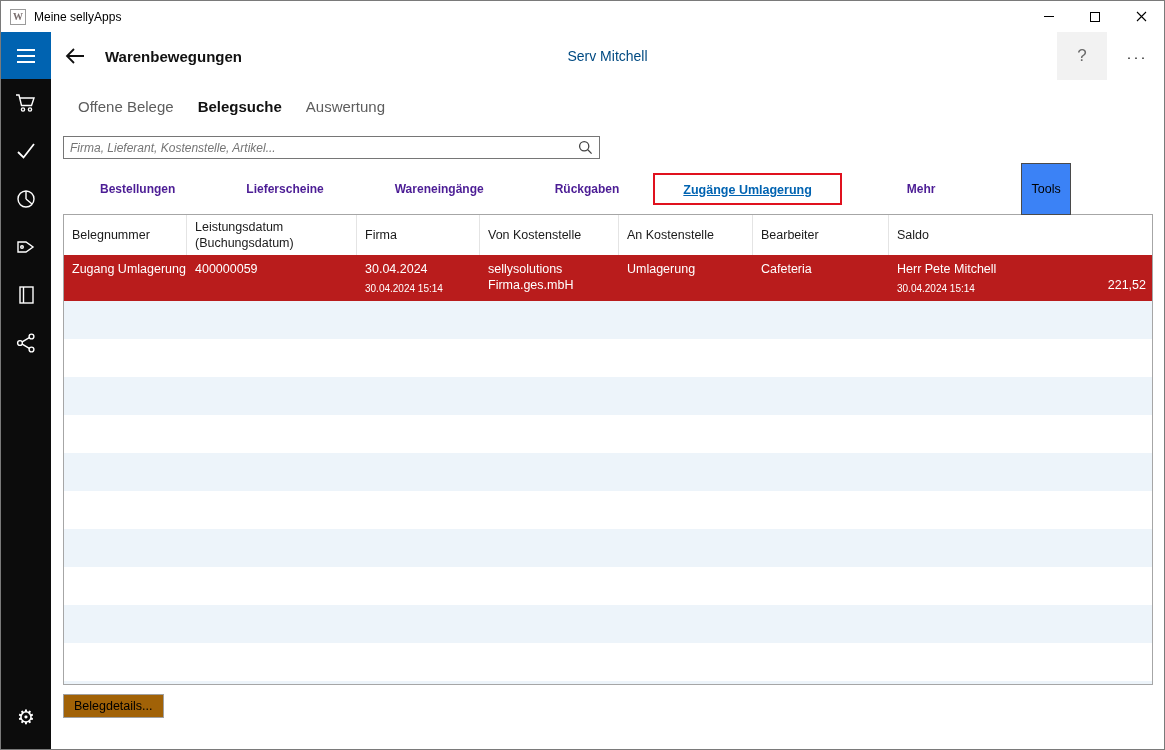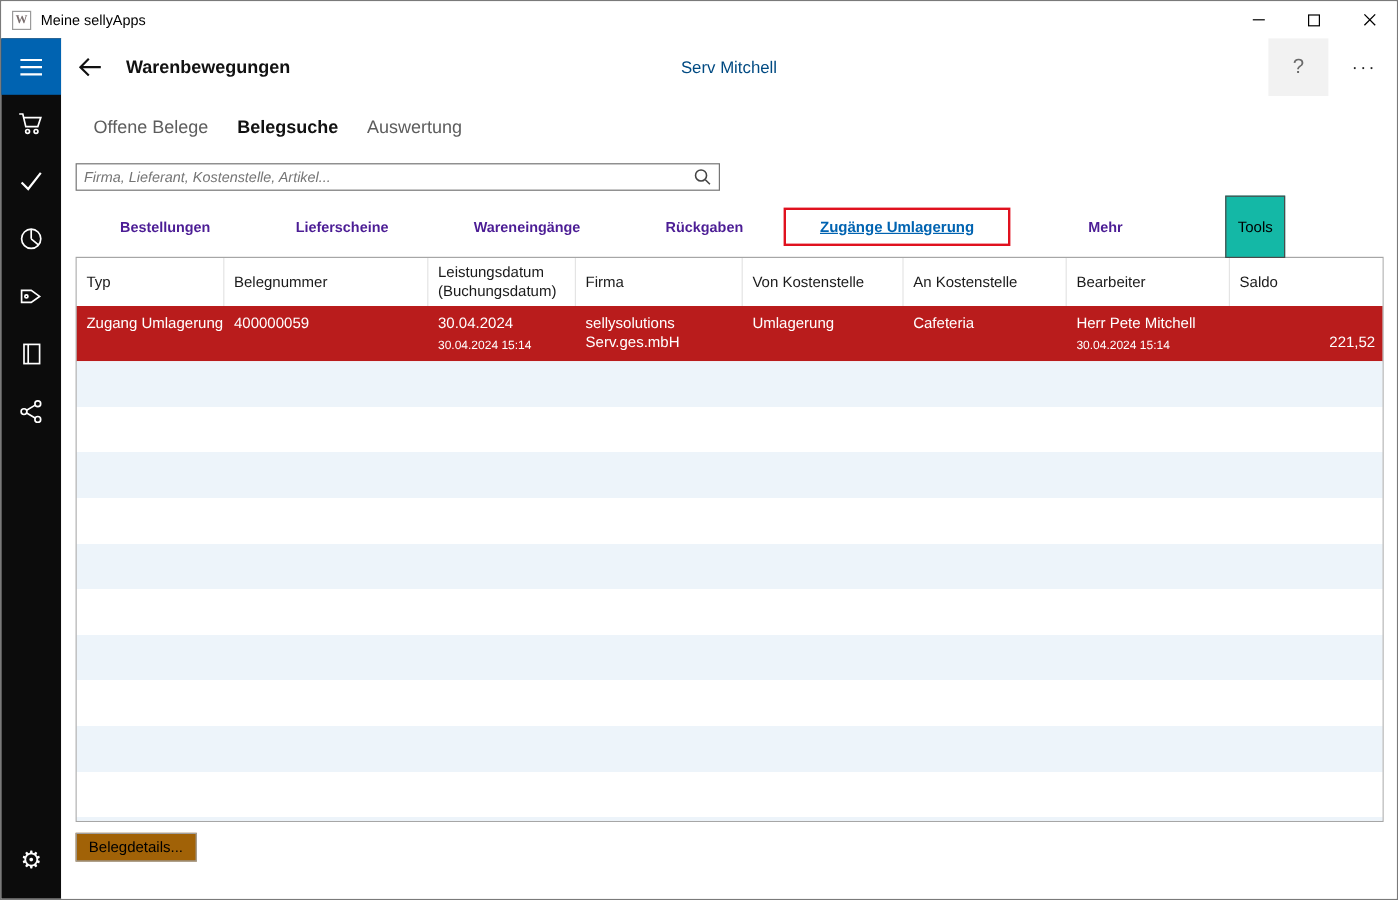--- a/index.html
+++ b/index.html
@@ -40,21 +40,21 @@
   .tab.active { color:#111; font-weight:700; }
 
   .search-wrap { position:relative; width:537px; margin:16px 0 0 12px; }
   .search-input { width:100%; height:23px; border:1px solid #767676; font-style:italic; font-size:12px; color:#333; padding:0 26px 0 6px; font-family:inherit; }
   .search-icon { position:absolute; right:7px; top:4px; }
 
   .filterbar { display:flex; align-items:center; margin:13px 0 0 12px; height:33px; }
   .filter-item { font-size:12px; font-weight:700; color:#4c1d95; background:none; border:none; cursor:pointer; margin-right:34px; padding:0;margin-left:37px; }
   .filter-highlight { border:2px solid #e0111e; padding:5px 28px; margin-right:28px; background:#fff; }
   .filter-highlight .filter-link { color:#0063b1; text-decoration:underline; font-size:12.5px; font-weight:700; background:none; border:none; cursor:pointer; padding:0; }
-  .tools-btn { margin-left:52px; border:1px solid #4a4a4a; background:#14b8a6; padding:18px 9px; font-size:12.5px; cursor:pointer; font-family:inherit; }
+  .tools-btn { margin-left:52px; border:1px solid #4a4a4a; background:#3b82f6; padding:18px 9px; font-size:12.5px; cursor:pointer; font-family:inherit; }
 
   
   .table { width:1090px; margin:9px 0 0 12px; border:1px solid #a6a6a6; }
   .tgrid { display:grid; grid-template-columns:123px 170px 123px 139px 134px 136px 136px 1fr; }
   .thead { height:40px; background:#fff; }
   .th { padding-left:8px; display:flex; flex-direction:column; justify-content:center; font-size:12.5px; color:#1a1a1a; border-right:1px solid #e4e4e4; line-height:1.3; cursor:pointer; }
   .th:last-child { border-right:none; }
   .row-selected { height:46px; background:#b91c1c; color:#fff; cursor:pointer; }
   .td { padding:6px 0 0 8px; font-size:12.5px; line-height:1.3; overflow:hidden; }
   .td .sub { font-size:10px; margin-top:5px; }
@@ -173,23 +173,20 @@
         <span class="filter-highlight">
           <button class="filter-link">Zugänge Umlagerung</button>
         </span>
         <button class="filter-item">Mehr</button>
         <button class="tools-btn">Tools</button>
       </div>
 
       <div class="table">
         <div class="tgrid thead">
           <div class="th">
-              <span>Typ</span>
-            </div>
-          <div class="th">
               <span>Belegnummer</span>
             </div>
           <div class="th">
               <span>Leistungsdatum</span>
               <span>(Buchungsdatum)</span>
             </div>
           <div class="th">
               <span>Firma</span>
             </div>
           <div class="th">
@@ -208,21 +205,21 @@
 
         <div class="tgrid row-selected">
           <div class="td">Zugang Umlagerung</div>
           <div class="td">400000059</div>
           <div class="td">
             <div>30.04.2024</div>
             <div class="sub">30.04.2024 15:14</div>
           </div>
           <div class="td">
             <div>sellysolutions</div>
-            <div>Serv.ges.mbH</div>
+            <div>Firma.ges.mbH</div>
           </div>
           <div class="td">Umlagerung</div>
           <div class="td">Cafeteria</div>
           <div class="td">
             <div>Herr Pete Mitchell</div>
             <div class="sub">30.04.2024 15:14</div>
           </div>
           <div class="td-saldo">221,52</div>
         </div>
 

